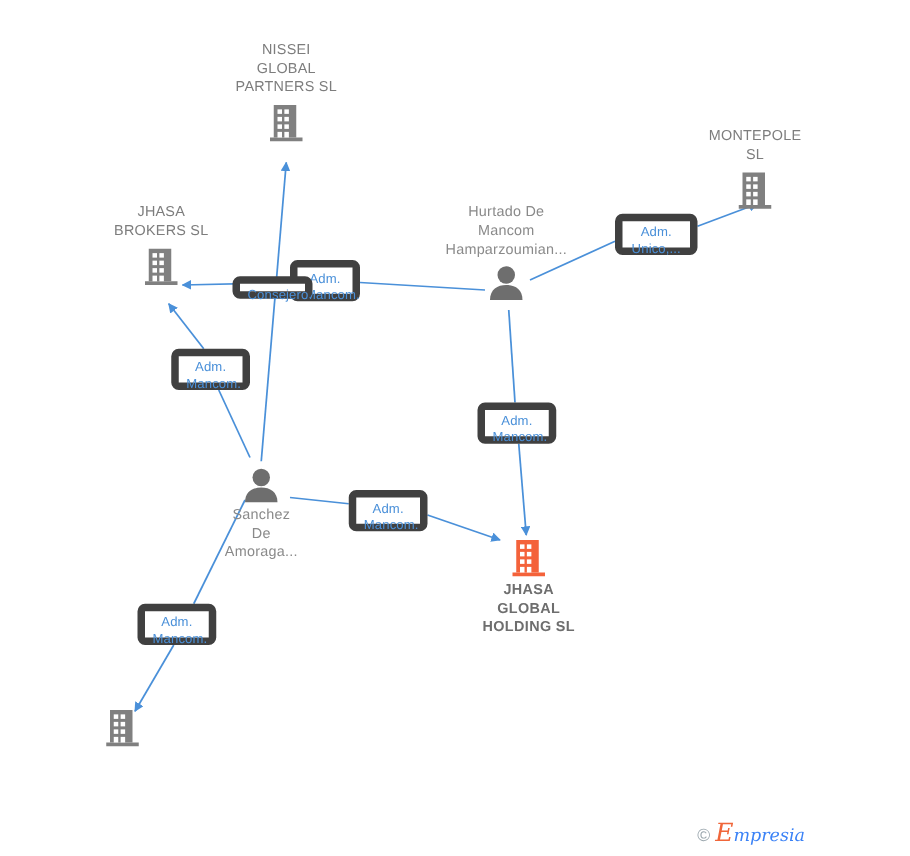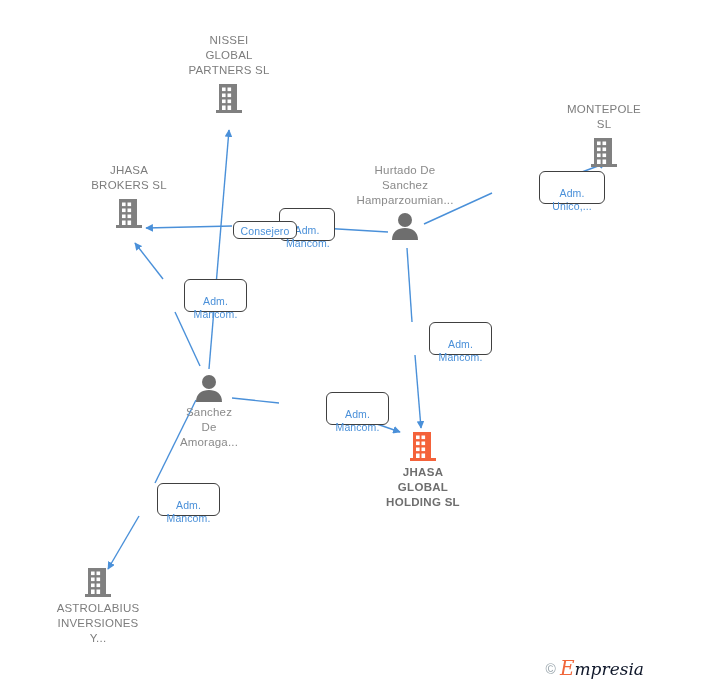--- a/index.html
+++ b/index.html
@@ -58,31 +58,30 @@
     font-weight: bold;
     letter-spacing: 0.3px;
   }
   .node.label-top .label { margin-bottom: 4px; }
   .node.label-bottom .label { margin-top: 3px; }
 
   
   .rel {
     position: absolute;
     box-sizing: border-box;
-    border: 1px solid #404040;
+    border: 6px solid #404040;
     border-radius: 6px;
     background: #ffffff;
     color: #4a90d9;
     font-size: 10.5px;
     line-height: 13px;
     text-align: center;
-    padding: 15px 6px 3px 6px;
+    padding: 3px 6px 3px 6px;
     white-space: pre-line;
     letter-spacing: 0.1px;
-    margin-left: 47px;
   }
   .rel.one-line {
     padding-top: 3px;
     padding-bottom: 3px;
   }
 
   
   #watermark {
     position: absolute;
     right: 8px;
@@ -99,22 +98,22 @@
   }
   #watermark .brand {
     font-family: "DejaVu Serif", serif;
     font-style: italic;
   }
   #watermark .brand .cap {
     color: #f0663a;
     font-size: 20px;
   }
   #watermark .brand .rest {
-    color: #0f172a;
-    font-size: 17px;
+    color: #3b82f6;
+    font-size: 14px;
   }
 </style>
 </head>
 <body>
 
 <div id="canvas">
 
   <svg id="edges" viewBox="0 0 728 685" xmlns="http://www.w3.org/2000/svg">
     <defs>
       <marker id="arrow" viewBox="0 0 10 10" refX="9" refY="5" markerWidth="5.5" markerHeight="5.5" orient="auto-start-reverse">
@@ -197,21 +196,21 @@
         <rect x="7" y="17.5" width="3.6" height="3.6" fill="#ffffff"></rect>
         <rect x="12.5" y="17.5" width="3.6" height="3.6" fill="#ffffff"></rect>
         <rect x="7" y="23.5" width="3.6" height="4.5" fill="#ffffff"></rect>
         <rect x="12.5" y="23.5" width="3.6" height="4.5" fill="#ffffff"></rect>
       </svg>
     </span>
   </div>
 
   <div class="node person label-top" style="left:405px; top:163px;">
     <span class="label">Hurtado De
-Sanchez
+Mancom
 Hamparzoumian...</span>
     <span class="glyph">
       <svg width="30" height="28" viewBox="0 0 30 28" xmlns="http://www.w3.org/2000/svg">
         <circle cx="15" cy="8" r="7" fill="#6e6e6e"></circle>
         <path d="M 2 28 C 2 19.5 8 16 15 16 C 22 16 28 19.5 28 28 Z" fill="#6e6e6e"></path>
       </svg>
     </span>
   </div>
 
   <div class="node person label-bottom" style="left:209px; top:374px;">
@@ -254,23 +253,20 @@
         <rect x="7" y="5.5" width="3.6" height="3.6" fill="#ffffff"></rect>
         <rect x="12.5" y="5.5" width="3.6" height="3.6" fill="#ffffff"></rect>
         <rect x="7" y="11.5" width="3.6" height="3.6" fill="#ffffff"></rect>
         <rect x="12.5" y="11.5" width="3.6" height="3.6" fill="#ffffff"></rect>
         <rect x="7" y="17.5" width="3.6" height="3.6" fill="#ffffff"></rect>
         <rect x="12.5" y="17.5" width="3.6" height="3.6" fill="#ffffff"></rect>
         <rect x="7" y="23.5" width="3.6" height="4.5" fill="#ffffff"></rect>
         <rect x="12.5" y="23.5" width="3.6" height="4.5" fill="#ffffff"></rect>
       </svg>
     </span>
-    <span class="label">ASTROLABIUS
-INVERSIONES
-Y...</span>
   </div>
 
   <div class="rel" style="left:492px; top:171px; width:66px; height:33px;">Adm.
 Unico,...</div>
 
   <div class="rel" style="left:232px; top:208px; width:56px; height:33px; z-index:2;">Adm.
 Mancom.</div>
 
   <div class="rel one-line" style="left:186px; top:221px; width:64px; height:18px; z-index:3;text-align:center;">Consejero</div>
 

